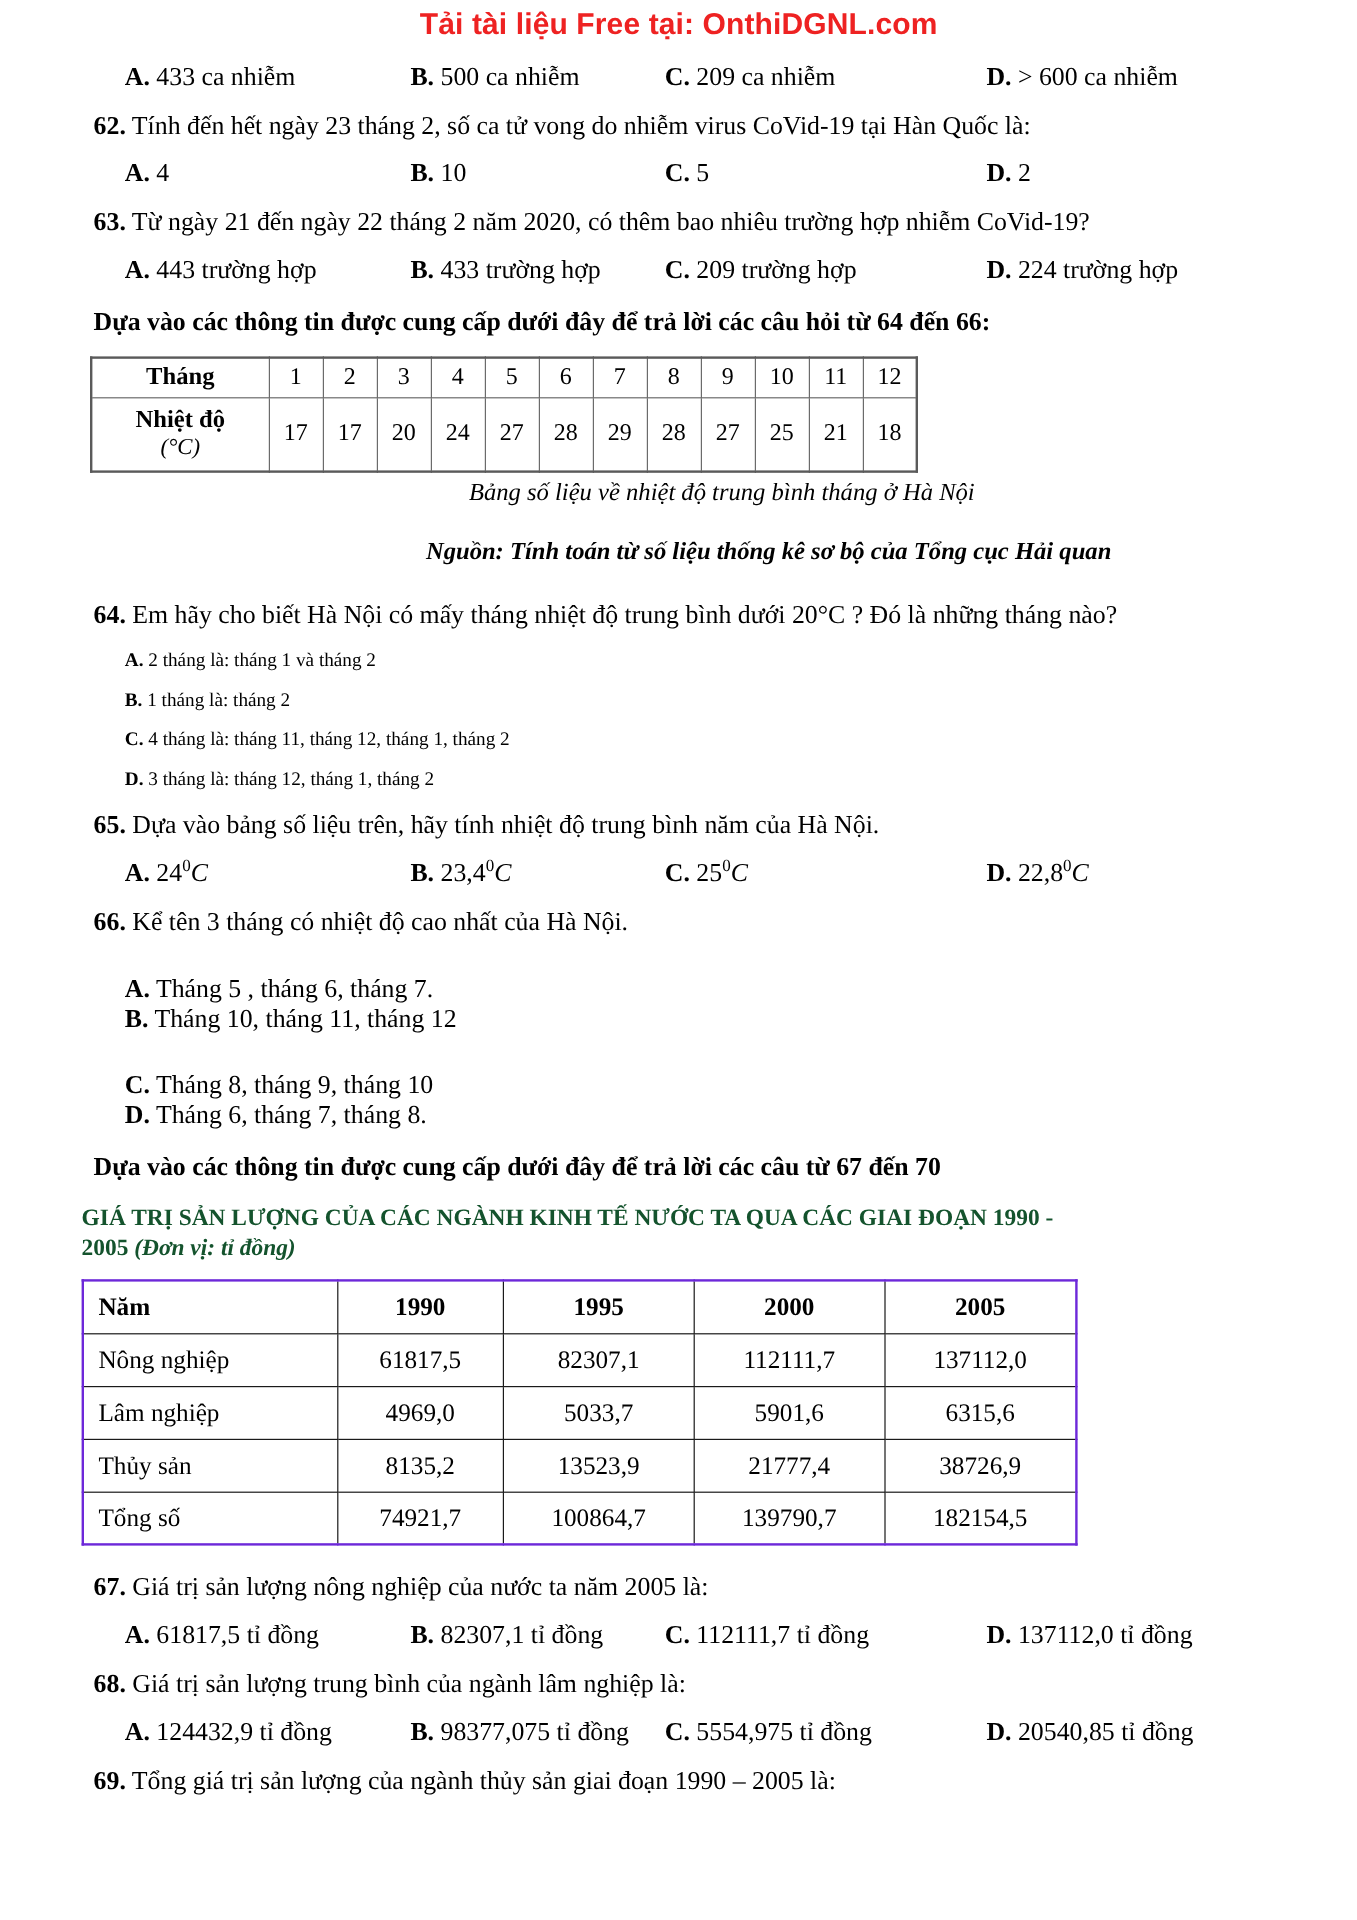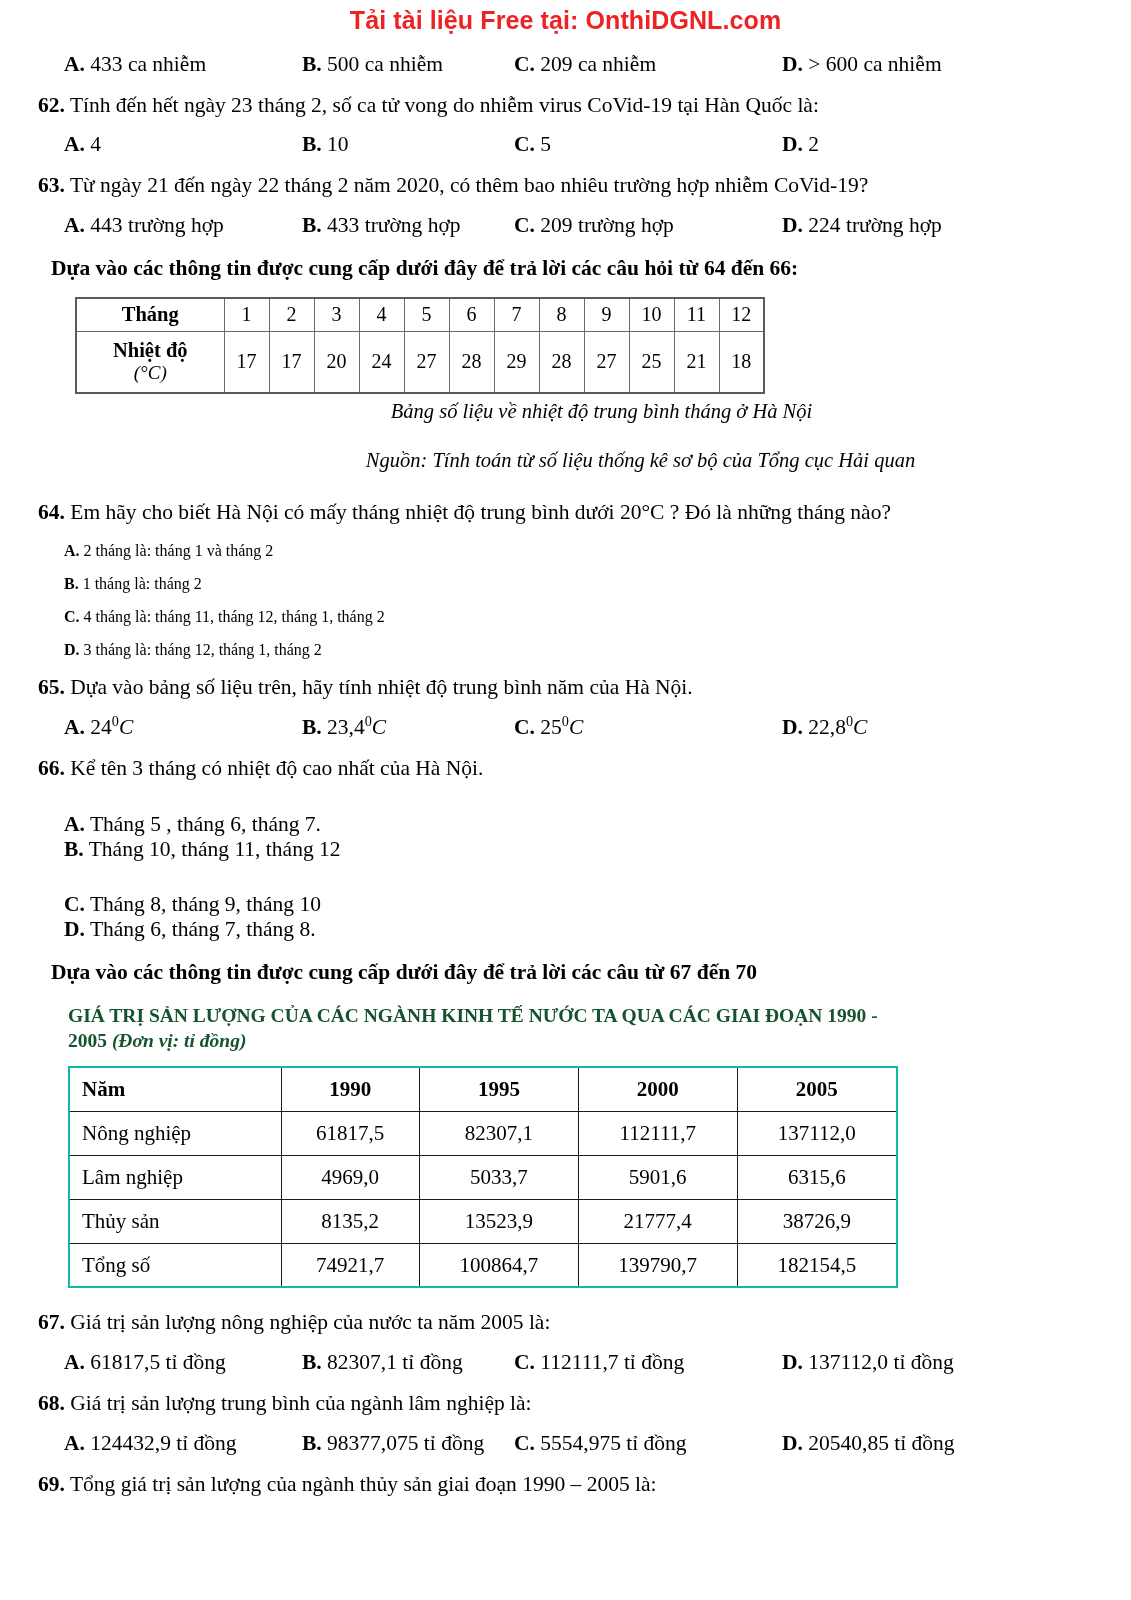--- a/index.html
+++ b/index.html
@@ -22,21 +22,21 @@
     font-weight: bold;
     font-size: 25px;
     color: #ee2222;
     letter-spacing: 0.1px;
     padding-top: 7px;
     padding-bottom: 4px;
     line-height: 1.1;
   }
 
   
-  .content { padding: 0 78px 0 38px; }
+  .content { padding: 0 78px 0 78px; }
 
   .qline {
     font-size: 21.5px;
     line-height: 1.34;
     margin: 0 0 2px 0;
     white-space: nowrap;
   }
   .qnum { font-weight: bold; }
   .q-text { margin-top: 14px; }
 
@@ -63,21 +63,20 @@
 
   
   .opts2 { display:flex; font-size: 21.5px; margin-top: 30px; padding-left: 26px; flex-direction: column; }
   .opts2 .h1 { width: 478px; }
 
   .section-head {
     font-weight: bold;
     font-size: 21.5px;
     margin-top: 18px;
     white-space: nowrap;
-    margin-left: 13px;
   }
 
   
   .temp-wrap { margin-top: 16px; padding-left: 75px; }
   table.temp {
     border-collapse: collapse;
     border: 2px solid #5a5a5a;
     font-family: "Liberation Serif", serif;
   }
   table.temp td {
@@ -106,37 +105,38 @@
     margin-top: 6px;
     text-align: center;
     padding-left: 72px;
   }
   .src {
     font-style: italic;
     font-size: 20.5px;
     margin-top: 26px;
     text-align: center;
     padding-left: 150px;
+    font-weight: bold;
   }
 
   
   .econ-title {
     color: #14532d;
     font-weight: bold;
     font-size: 19.5px;
     line-height: 1.28;
     padding-left: 68px;
     margin-top: 19px;
     max-width: 880px;
   }
   .econ-title .unit { font-style: italic; font-weight: bold; }
   .econ-wrap { padding-left: 68px; margin-top: 12px; }
   table.econ {
     border-collapse: collapse;
-    border: 2px solid #14b8a6;
+    border: 2px solid #6d28d9;
     width: 830px;
     font-family: "Liberation Serif", serif;
   }
   table.econ td {
     border: 1px solid #1a1a1a;
     height: 44px;
     font-size: 21px;
     text-align: center;
   }
   table.econ td.rowhdr {

